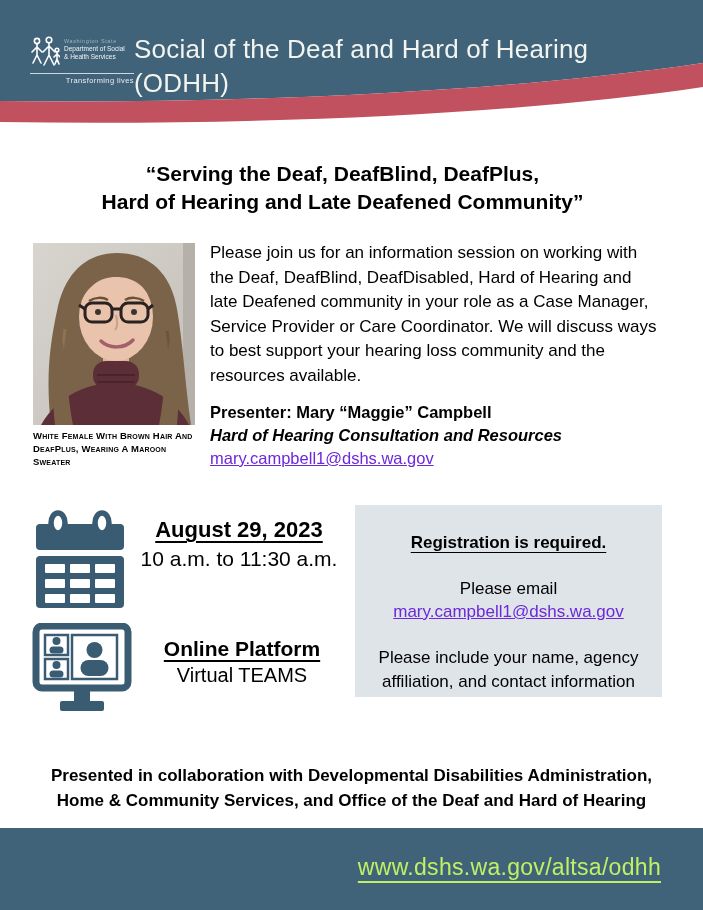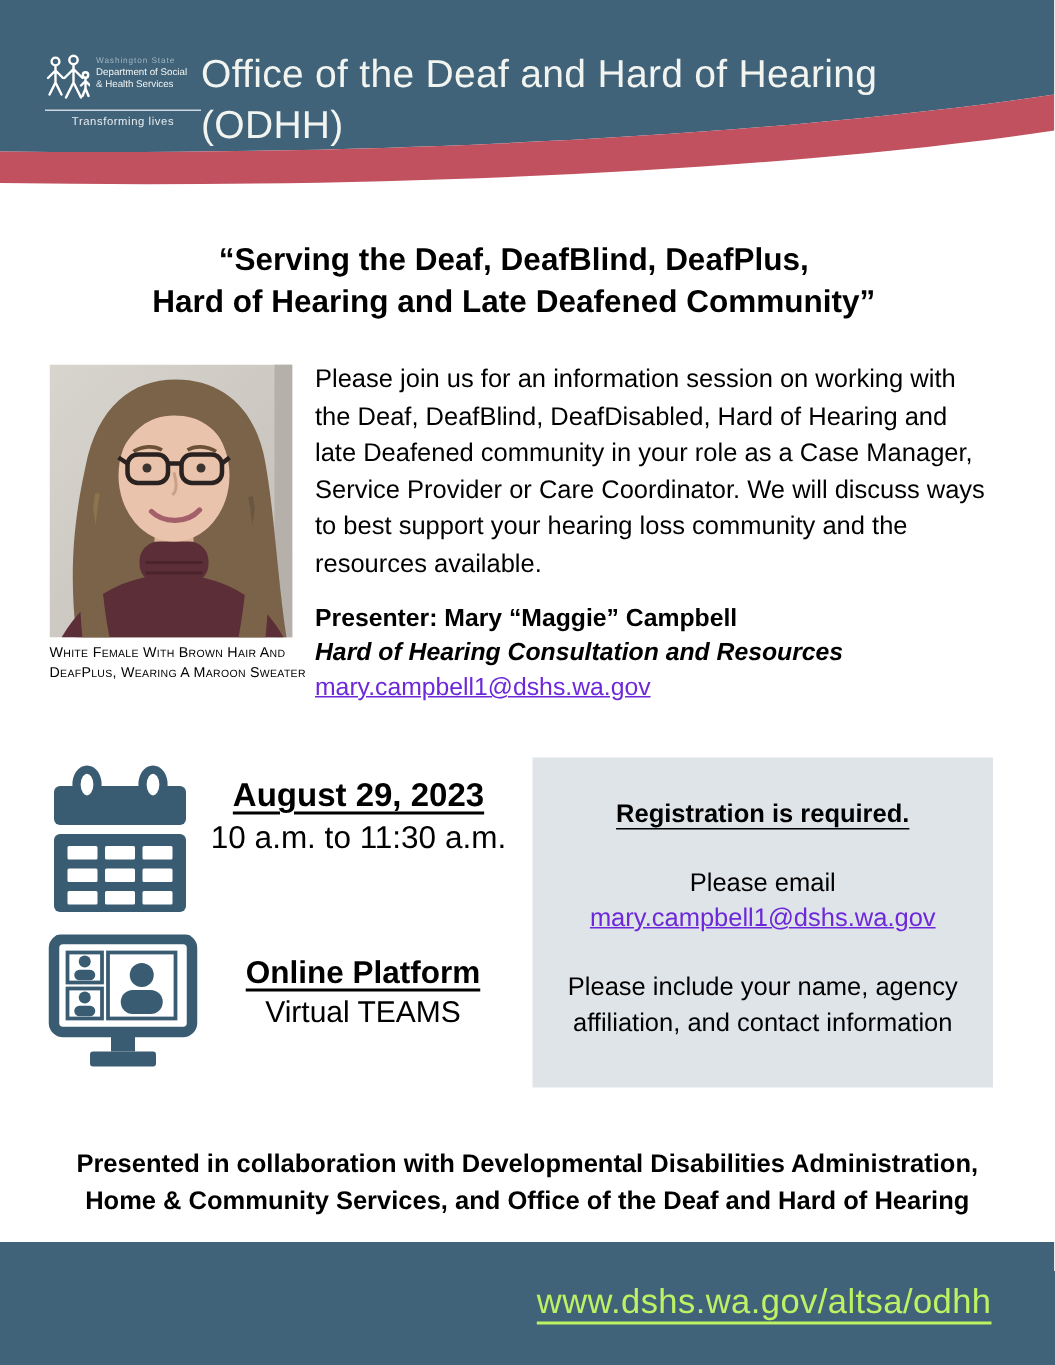--- a/index.html
+++ b/index.html
@@ -12,58 +12,58 @@
   
   .header { position:absolute; left:0; top:0; width:703px; height:132px; }
   .header svg.band { position:absolute; left:0; top:0; }
   .logo { position:absolute; left:30px; top:36px; width:104px; color:#fff; }
   .logo-row { display:flex; align-items:flex-start; }
   .logo-figures { flex:0 0 auto; margin-right:4px; }
   .logo-text { padding-top:2px; }
   .logo-org1 { font-size:5.5px; letter-spacing:.6px; color:#9db4c2; line-height:7px; }
   .logo-org2, .logo-org3 { font-size:6.5px; color:#f2f5f3; line-height:8px; }
   .logo-divider { height:1px; background:#cdd8de; margin:3px 0 2px 0; }
-  .logo-tagline { font-size:7.5px; color:#e9eef1; text-align:center; letter-spacing:.4px; }
+  .logo-tagline { font-size:7.5px; color:#e9eef1; text-align:right; letter-spacing:.4px; }
   .header-title {
     position:absolute; left:134px; top:32px; color:#f2f4f0;
     font-size:26px; line-height:34px; letter-spacing:.2px;
   }
 
   
   .quote {
     position:absolute; left:0; top:160px; width:685px; text-align:center;
     font-weight:bold; font-size:21px; line-height:28px;
   }
 
   
   .photo { position:absolute; left:33px; top:243px; width:162px; height:182px; }
   .photo-caption {
     position:absolute; left:33px; top:429px; width:172px;
-    font-size:9.5px; font-weight:normal; font-variant:small-caps;
+    font-size:9.5px; font-weight:bold; font-variant:small-caps;
     letter-spacing:.2px; line-height:13px;
   }
   .intro-text { position:absolute; left:210px; top:241px; width:452px; font-size:17px; line-height:24.5px; }
   .presenter-block { margin-top:13px; font-size:16.5px; line-height:23px; }
   .presenter-name { font-weight:bold; }
   .presenter-role { font-weight:bold; font-style:italic; }
   a.link { color:#6d28d9; text-decoration:underline; cursor:pointer; }
 
   
   .schedule { position:absolute; left:0; top:505px; width:703px; height:230px; }
   .calendar-icon { position:absolute; left:36px; top:5px; }
   .date-block { position:absolute; left:115px; top:12px; width:248px; text-align:center; }
   .event-date { font-size:22px; font-weight:bold; text-decoration:underline; text-underline-offset:4px; }
   .event-time { font-size:21px; margin-top:4px; }
   .monitor-icon { position:absolute; left:32px; top:118px; }
   .platform-block { position:absolute; left:118px; top:132px; width:248px; text-align:center; }
   .platform-label { font-size:21px; font-weight:bold; text-decoration:underline; text-underline-offset:4px; }
   .platform-value { font-size:20px; margin-top:3px; }
 
   .registration-box {
-    position:absolute; left:355px; top:0; width:307px; height:220px;
+    position:absolute; left:355px; top:0; width:307px; height:192px;
     background:#DFE4E9; text-align:center; font-size:17px;
   }
   .reg-heading { margin-top:28px; font-weight:bold; text-decoration:underline; text-underline-offset:4px; }
   .reg-intro { margin-top:26px; }
   .reg-email { margin-top:3px; }
   .reg-note { margin-top:24px; line-height:24px; }
 
   
   .collaboration {
     position:absolute; left:0; top:763px; width:703px; text-align:center;
@@ -104,21 +104,21 @@
           <div class="logo-org1">Washington State</div>
           <div class="logo-org2">Department of Social</div>
           <div class="logo-org3">&amp; Health Services</div>
         </div>
       </div>
       <div class="logo-divider"></div>
       <div class="logo-tagline">Transforming lives</div>
     </div>
 
     <div class="header-title">
-      <div>Office of the Deaf and Hard of Hearing</div>
+      <div>Social of the Deaf and Hard of Hearing</div>
       <div>(ODHH)</div>
     </div>
   </div>
 
   <div class="quote">
     <div>“Serving the Deaf, DeafBlind, DeafPlus,</div>
     <div>Hard of Hearing and Late Deafened Community”</div>
   </div>
 
   <div class="photo">

